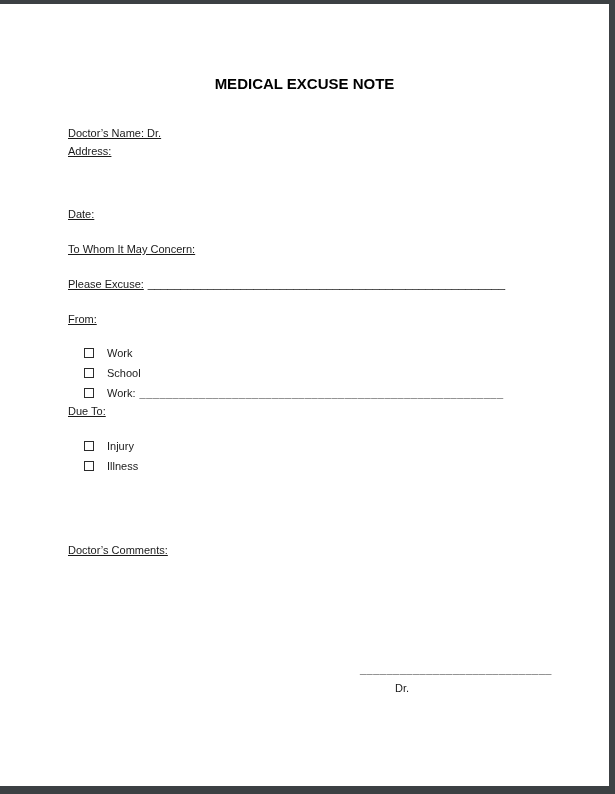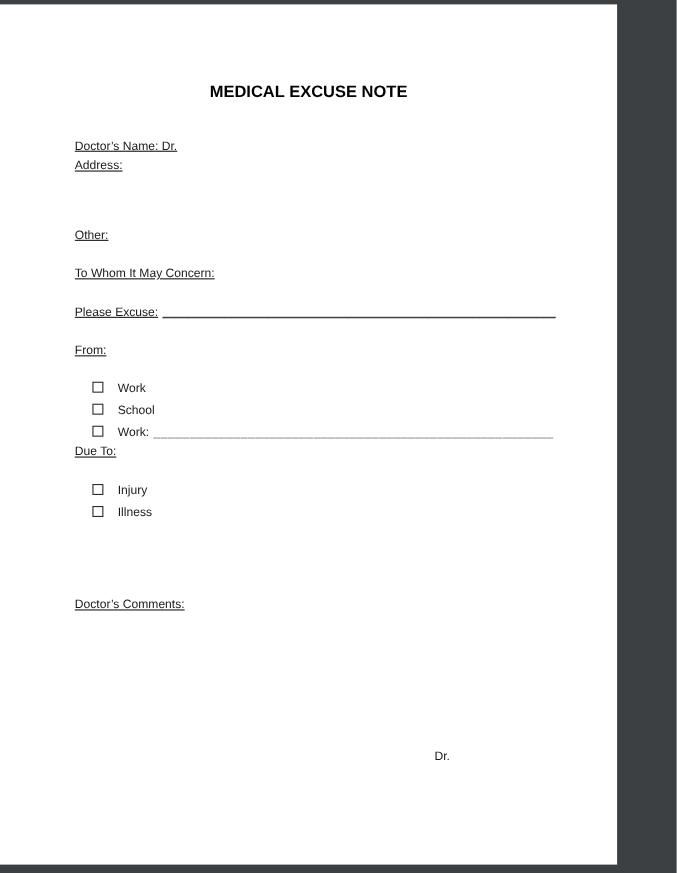--- a/index.html
+++ b/index.html
@@ -14,21 +14,21 @@
     font-family:"Liberation Sans","DejaVu Sans",sans-serif;
     background:var(--frame-background);
     position:relative;
     overflow:hidden;
   }
   .viewport{
     position:absolute;left:0;top:0;width:615px;height:794px;
     background:var(--frame-background);
   }
   .page{
-    position:absolute;left:0;top:4px;width:561px;height:782px;
+    position:absolute;left:0;top:4px;width:609px;height:782px;
     background:var(--page-background);
     color:var(--text);
     font-size:11px;line-height:18px;
   }
   .abs{position:absolute;left:68px;white-space:nowrap;text-decoration:underline;}
   .doc-title{
     position:absolute;left:0;top:71px;width:100%;
     text-align:center;font-size:15px;font-weight:700;line-height:18px;
     color:#000;
   }
@@ -51,21 +51,21 @@
 <body>
 
 <div class="viewport">
   <div class="page">
 
     <div class="doc-title">MEDICAL EXCUSE NOTE</div>
 
     <div class="abs" style="top:120px">Doctor’s Name: Dr.</div>
     <div class="abs" style="top:138px">Address:</div>
 
-    <div class="abs" style="top:201px">Other:</div>
+    <div class="abs" style="top:201px">Date:</div>
 
     <div class="abs" style="top:236px">To Whom It May Concern:</div>
 
     <div class="abs" style="top:271px">
       <span>Please Excuse:</span><span class="blank gap-left">______________________________________________________</span>
     </div>
 
     <div class="abs" style="top:306px">From:</div>
 
     <div class="check-row" style="top:322px">
@@ -83,16 +83,19 @@
     <div class="check-row" style="top:415px">
       <span class="checkbox"></span><span>Injury</span>
     </div>
     <div class="check-row" style="top:435px">
       <span class="checkbox"></span><span>Illness</span>
     </div>
 
 
     <div class="abs" style="top:537px">Doctor’s Comments:</div>
 
+    <div class="sig-line">
+      <span class="blank">_____________________________</span>
+    </div>
     <div class="sig-name">Dr.</div>
 
   </div>
 </div>
 
 </body></html>

